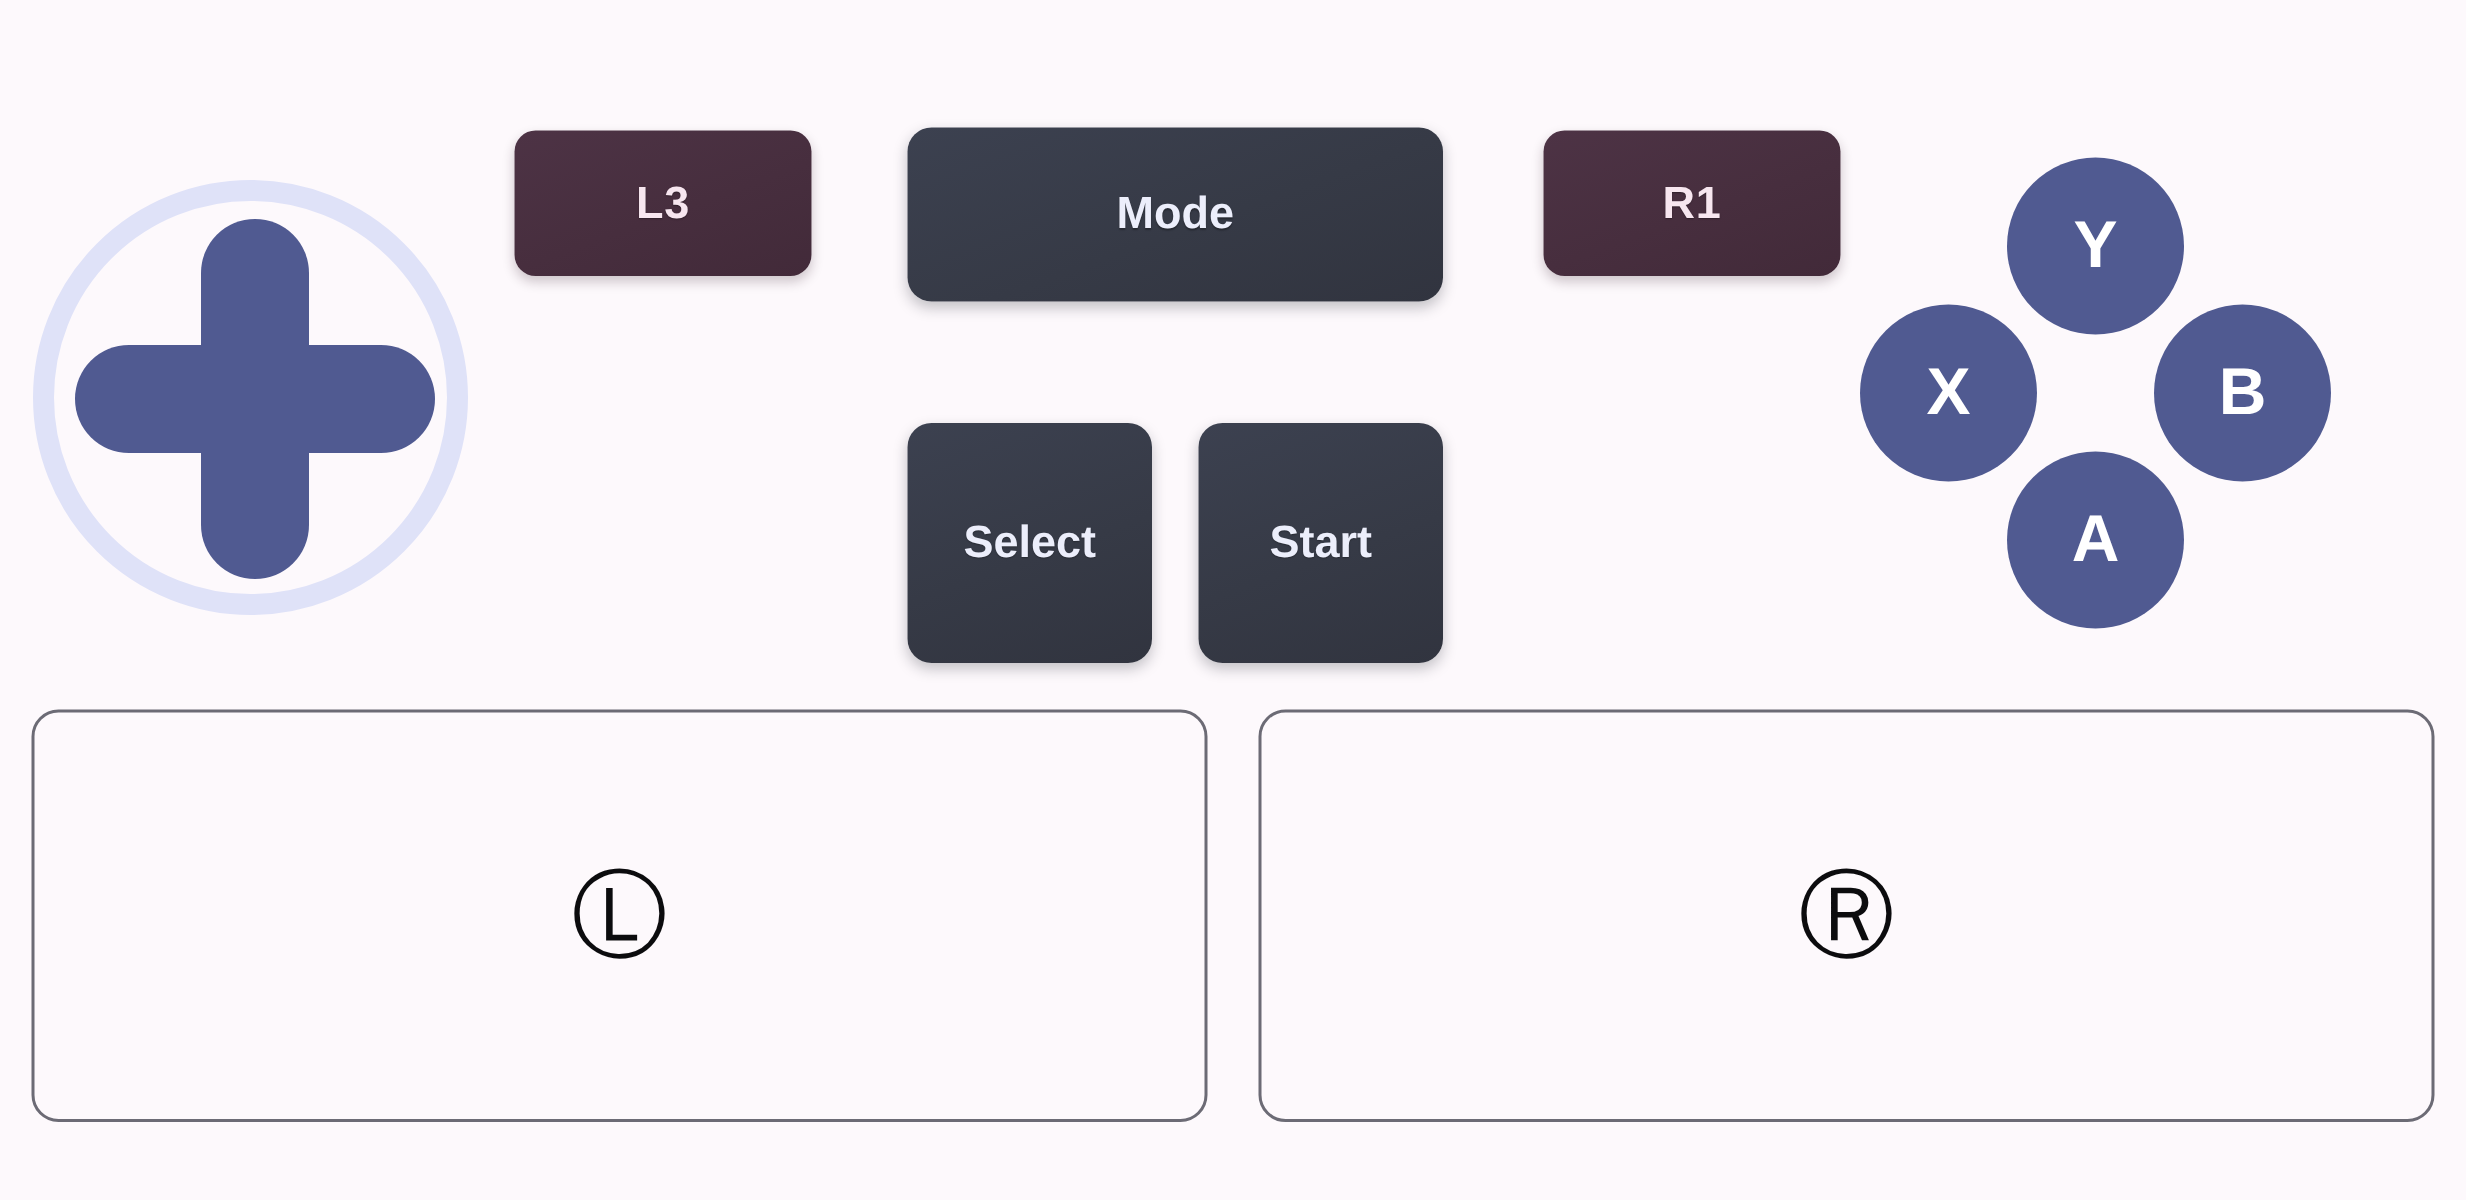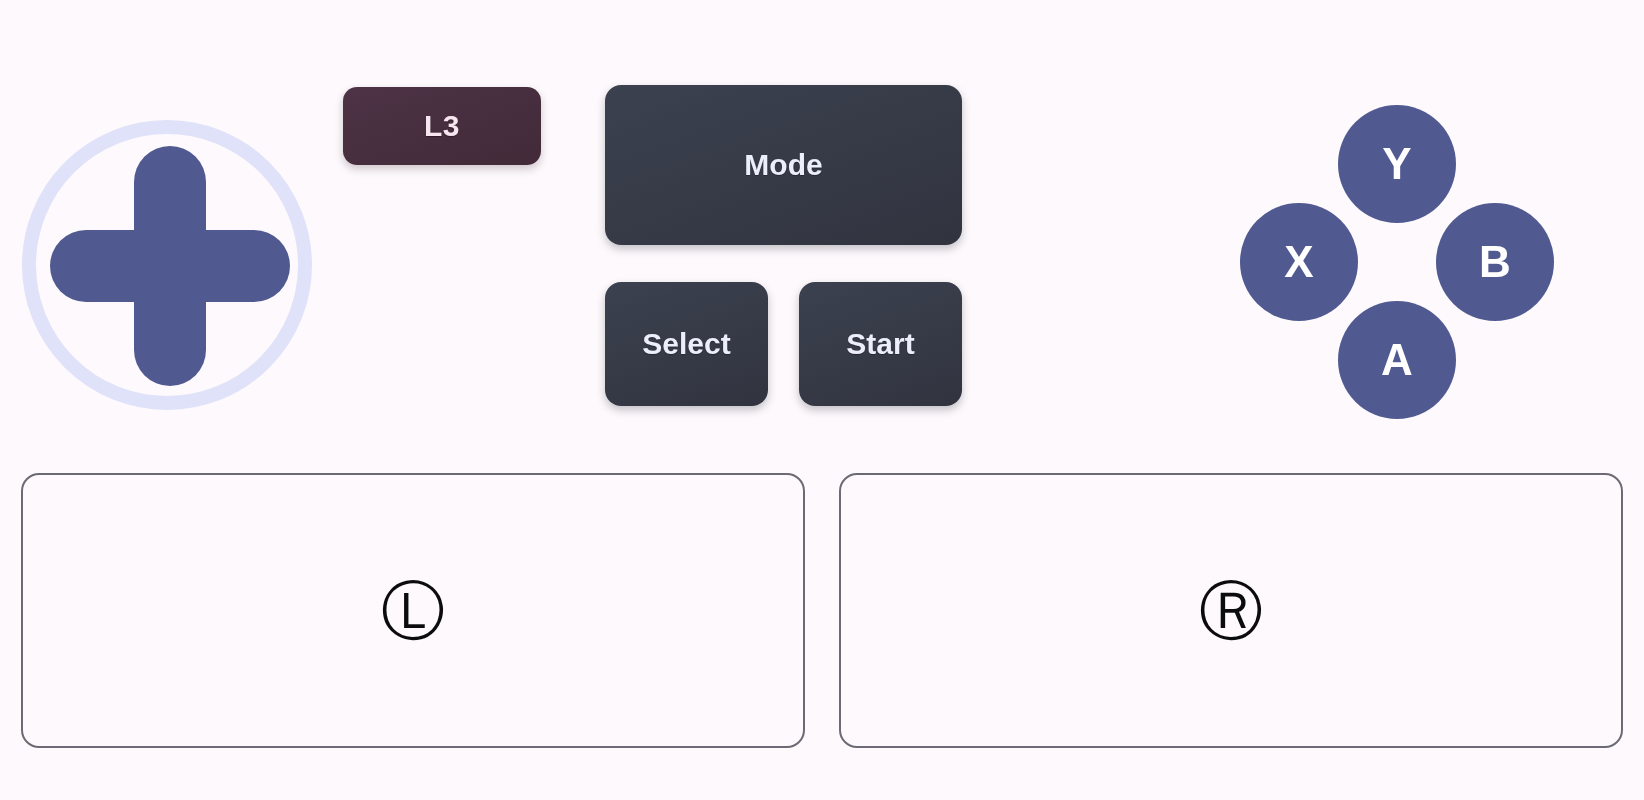--- a/index.html
+++ b/index.html
@@ -84,21 +84,21 @@
     height: 355px;
     display: flex;
     flex-direction: column;
     justify-content: space-between;
   }
   #shoulder-col-left  { left: 343px; }
   #shoulder-col-right { left: 1029px; }
 
   .shoulder-btn {
     width: 198px;
-    height: 78px;
+    height: 97px;
     border-radius: 14px;
     background: linear-gradient(160deg, #4d3345 0%, #472e3e 55%, #422a39 100%);
     box-shadow: 0 4px 8px rgba(40,20,34,0.22);
     display: flex;
     align-items: center;
     justify-content: center;
     color: #f7e6ef;
     font-size: 30px;
     font-weight: bold;
     letter-spacing: 0.5px;
@@ -113,39 +113,39 @@
     left: 605px;
     top: 85px;
     width: 357px;
     height: 357px;
   }
   #mode-btn {
     position: absolute;
     left: 0;
     top: 0;
     width: 357px;
-    height: 160px;
+    height: 116px;
     border-radius: 16px;
     background: linear-gradient(160deg, #3c4150 0%, #363a46 55%, #31343f 100%);
     box-shadow: 0 4px 9px rgba(25,28,38,0.25);
     display: flex;
     align-items: center;
     justify-content: center;
     color: #eceefb;
     font-size: 30px;
     font-weight: bold;
     cursor: pointer;
     user-select: none;
     text-shadow: 0 1px 1px rgba(0,0,0,0.3);
   }
   .center-small-btn {
     position: absolute;
     top: 197px;
     width: 163px;
-    height: 124px;
+    height: 160px;
     border-radius: 16px;
     background: linear-gradient(160deg, #3c4150 0%, #363a46 55%, #31343f 100%);
     box-shadow: 0 4px 9px rgba(25,28,38,0.25);
     display: flex;
     align-items: center;
     justify-content: center;
     color: #eceefb;
     font-size: 30px;
     font-weight: bold;
     cursor: pointer;
@@ -234,20 +234,21 @@
       <div class="shoulder-btn">L3</div>
     </div>
 
     <div id="center-cluster">
       <div id="mode-btn">Mode</div>
       <div id="select-btn" class="center-small-btn">Select</div>
       <div id="start-btn" class="center-small-btn">Start</div>
     </div>
 
     <div id="shoulder-col-right" class="shoulder-col">
+      <div class="shoulder-btn">R1</div>
     </div>
 
     <div id="face-cluster">
       <div id="face-btn-y" class="face-btn">Y</div>
       <div id="face-btn-x" class="face-btn">X</div>
       <div id="face-btn-b" class="face-btn">B</div>
       <div id="face-btn-a" class="face-btn">A</div>
     </div>
 
   </div>

